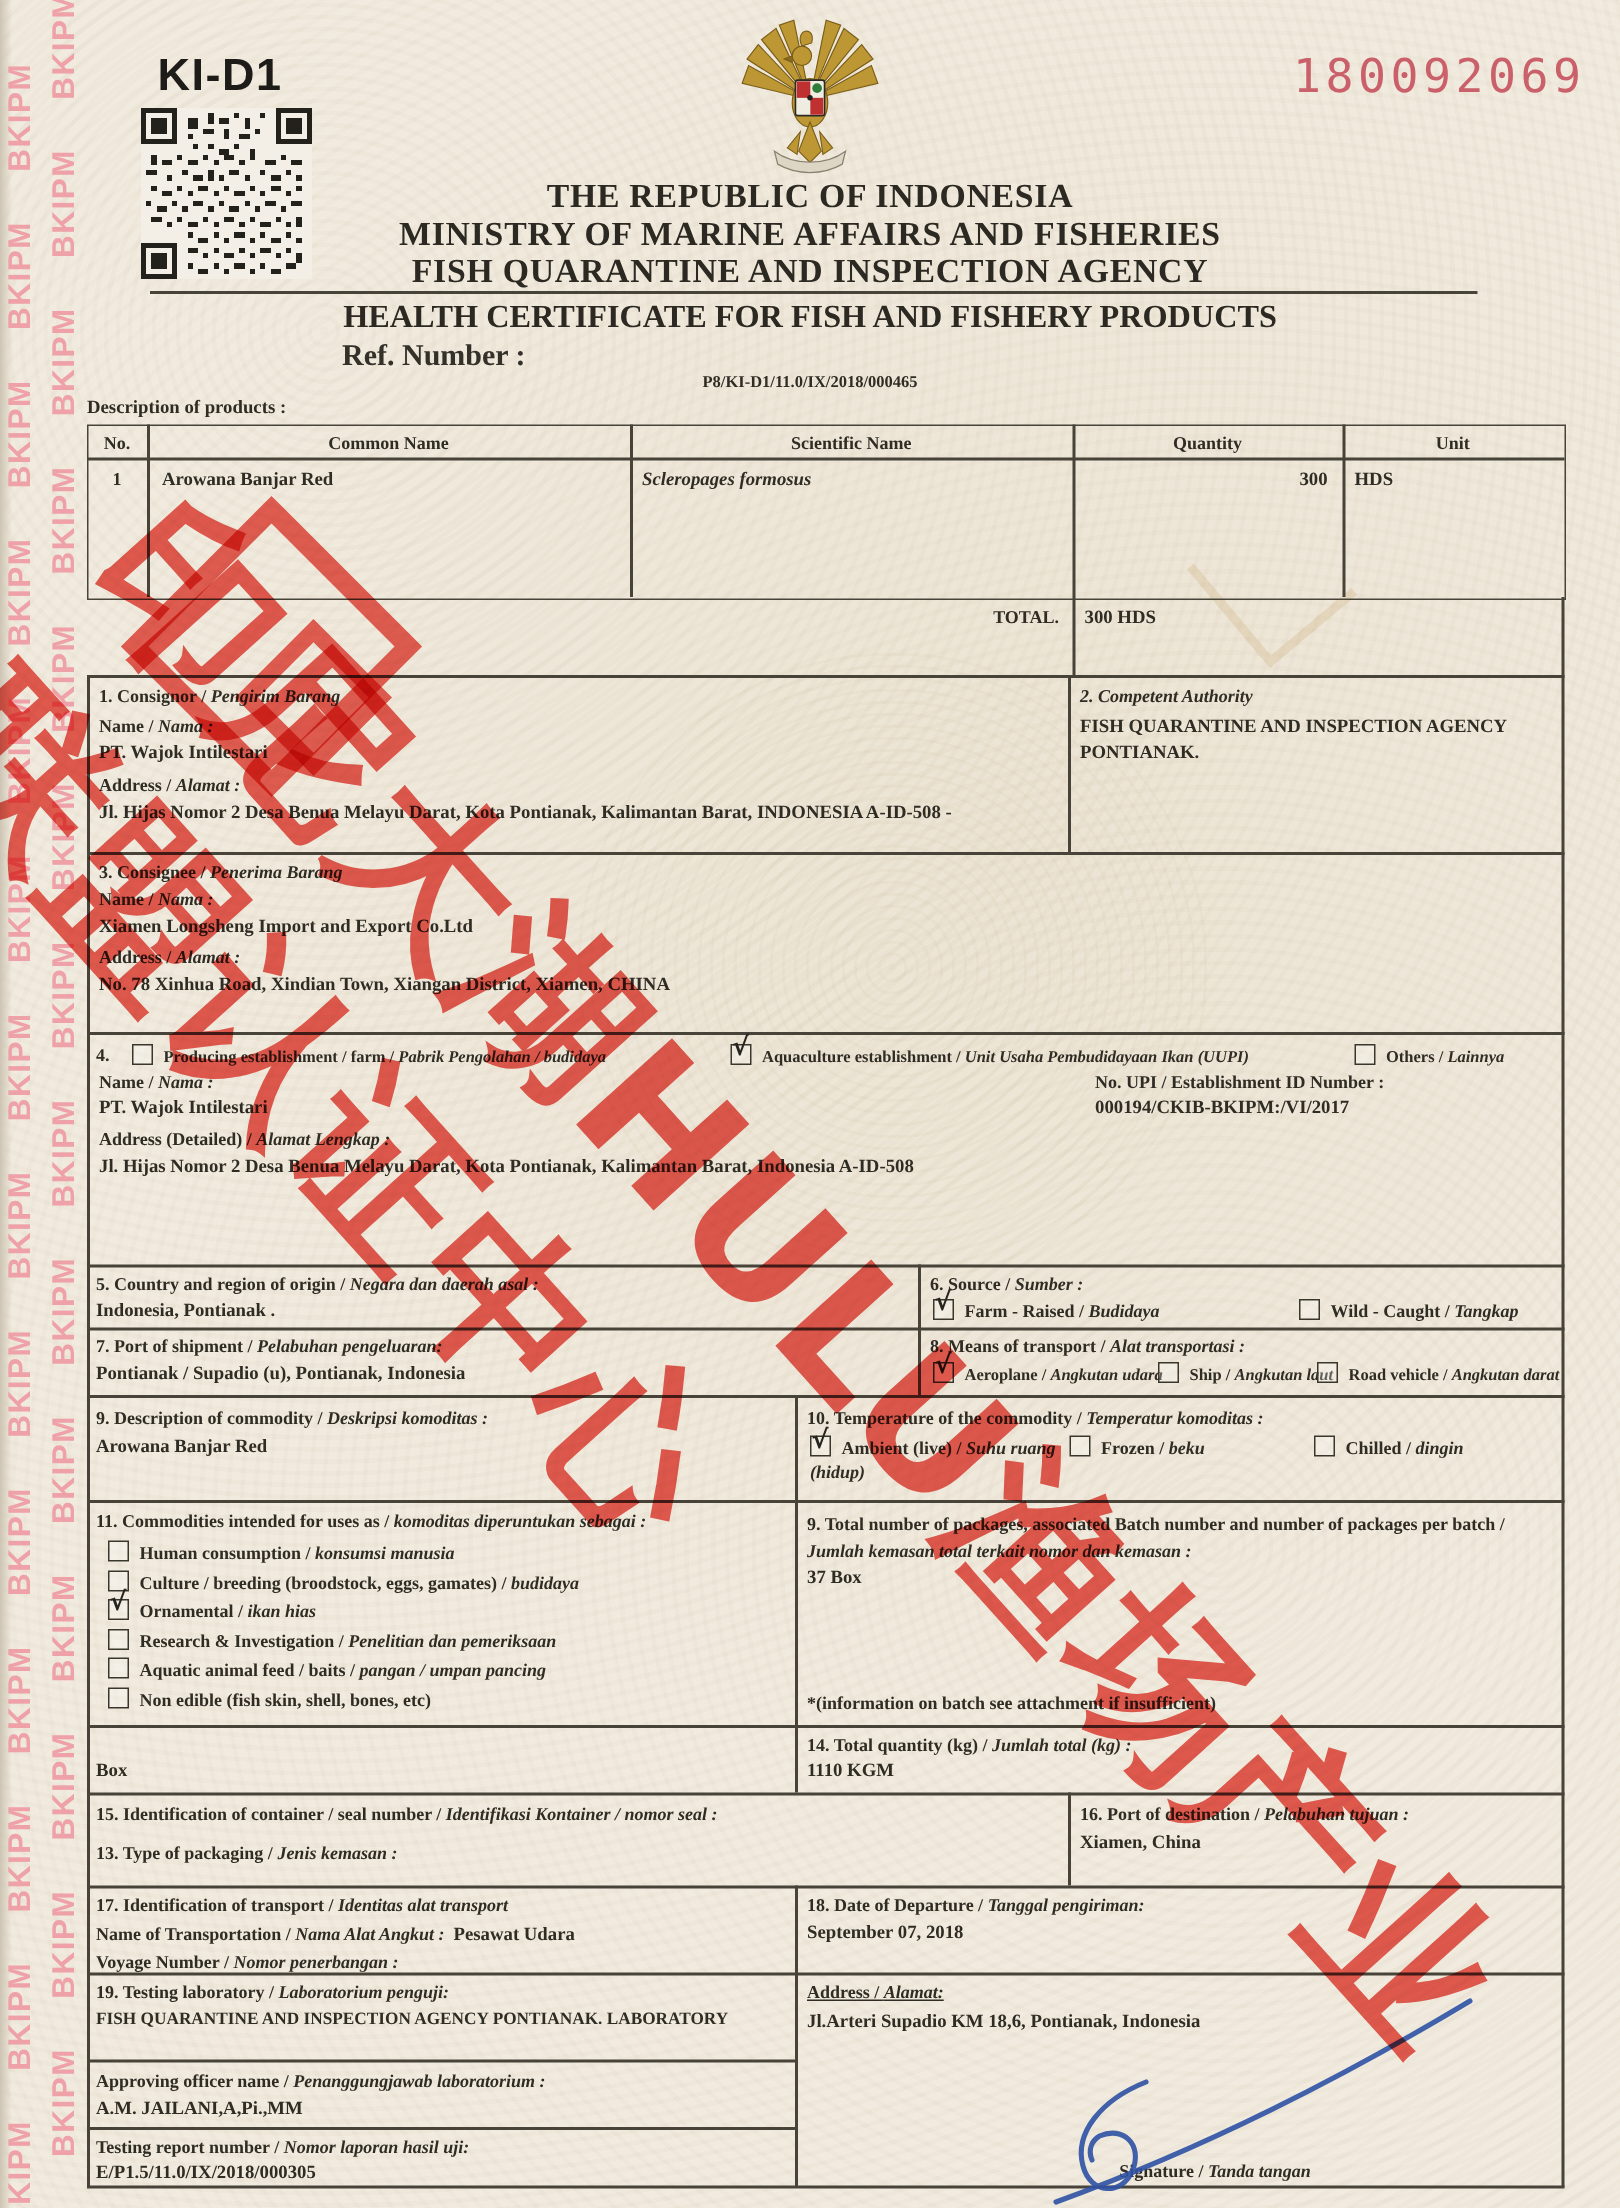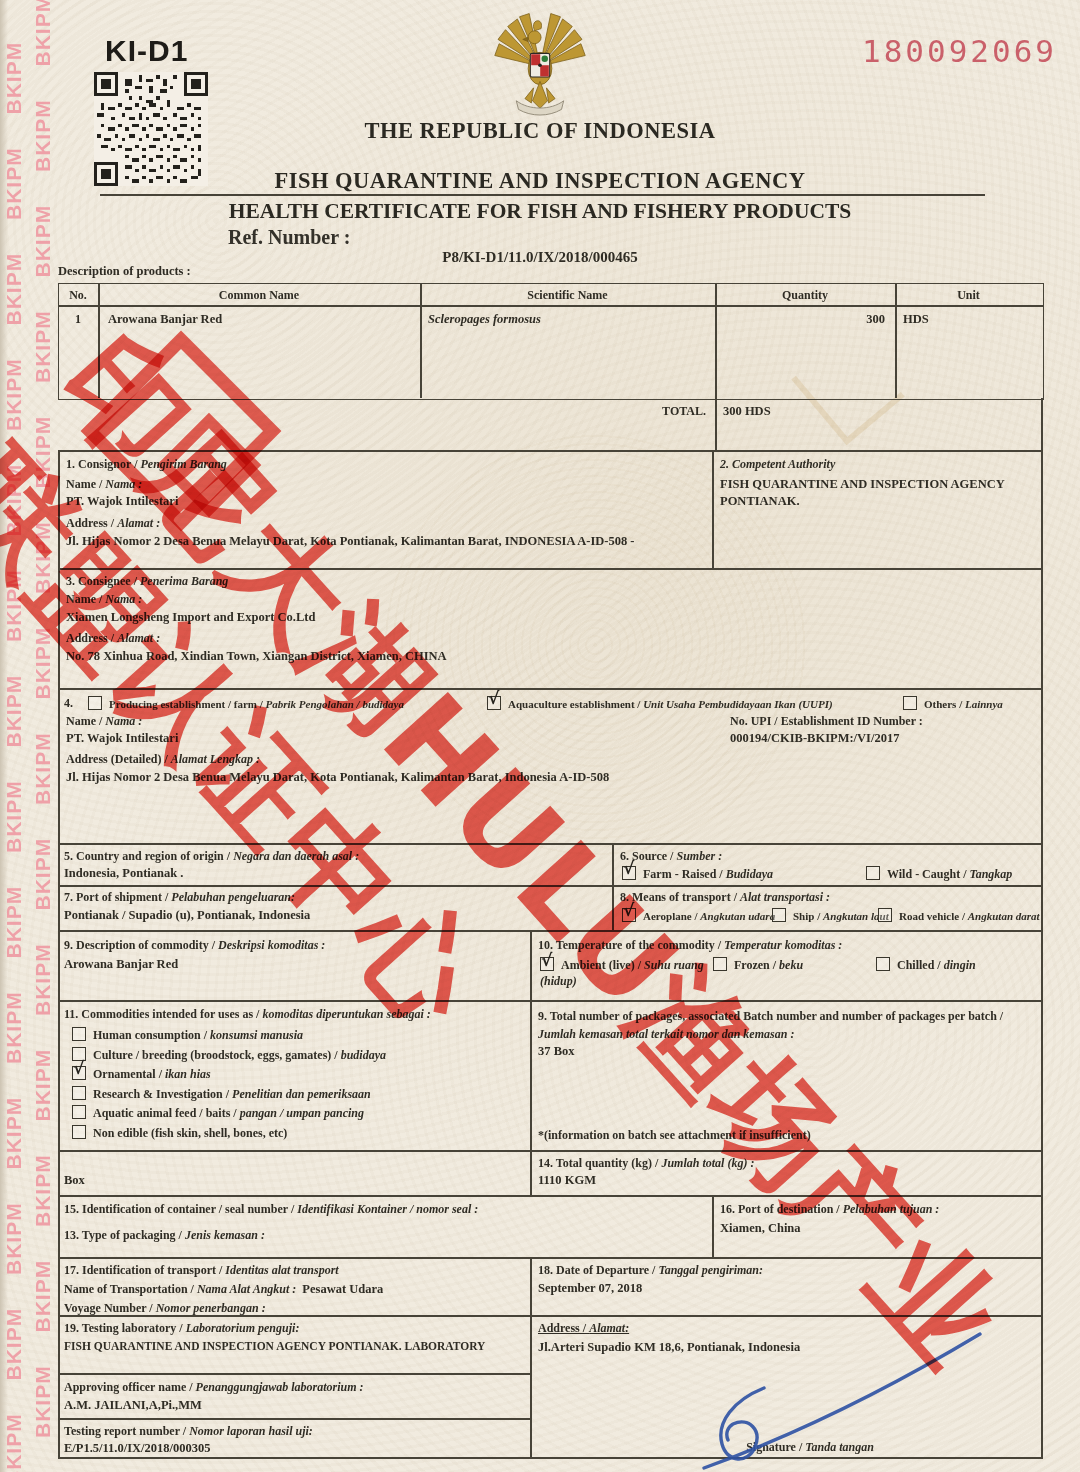--- a/index.html
+++ b/index.html
@@ -94,25 +94,26 @@
       <rect x="50.2" y="55" width="8" height="10.4" fill="#bf3030"></rect>
       <circle cx="54.4" cy="49" r="3" fill="#2e7d3a"></circle>
       <circle cx="50" cy="55" r="1.7" fill="#23211c"></circle>
     </g>
     <path d="M28 88 C40 97 60 97 72 88 L70 96 C58 103 42 103 30 96 Z" fill="#ddd6c5" stroke="#8a8270" stroke-width="0.8"></path>
   </svg>
 
   <div class="abs" style="left:862px;top:33px;font-family:'DejaVu Sans Mono',monospace;font-size:31px;letter-spacing:3px;color:#c75561;opacity:.92;">180092069</div>
 
   <div class="hdr" style="top:118px;font-size:22.5px;letter-spacing:.5px;">THE REPUBLIC OF INDONESIA</div>
+  <div class="hdr" style="top:143px;font-size:22.5px;letter-spacing:.5px;">MINISTRY OF MARINE AFFAIRS AND FISHERIES</div>
   <div class="hdr" style="top:168px;font-size:22.5px;letter-spacing:.5px;">FISH QUARANTINE AND INSPECTION AGENCY</div>
   <div class="hl" style="left:100px;top:194px;width:885px;"></div>
   <div class="hdr" style="top:199px;font-size:21.5px;">HEALTH CERTIFICATE FOR FISH AND FISHERY PRODUCTS</div>
   <div class="abs" style="left:228px;top:226px;font-size:20px;font-weight:700;color:#34312a;">Ref. Number :</div>
-  <div class="abs" style="left:300px;top:249px;width:480px;text-align:center;font-size:15px;font-weight:700;">P8/KI-D1/11.0/IX/2018/000465</div>
+  <div class="abs" style="left:300px;top:249px;width:480px;text-align:center;font-size:11px;font-weight:700;">P8/KI-D1/11.0/IX/2018/000465</div>
 
   <div class="abs lbl" style="left:58px;top:264px;font-size:12.5px;">Description of products :</div>
 
   <div class="bx" style="left:58px;top:283px;width:984px;height:115px;"></div>
   <div class="hl" style="left:58px;top:305px;width:985px;"></div>
   <div class="vl" style="left:98px;top:283px;height:115px;"></div>
   <div class="vl" style="left:420px;top:283px;height:115px;"></div>
   <div class="vl" style="left:715px;top:283px;height:115px;"></div>
   <div class="vl" style="left:895px;top:283px;height:115px;"></div>
   <div class="cell" style="left:58px;top:288px;width:40px;">No.</div>

